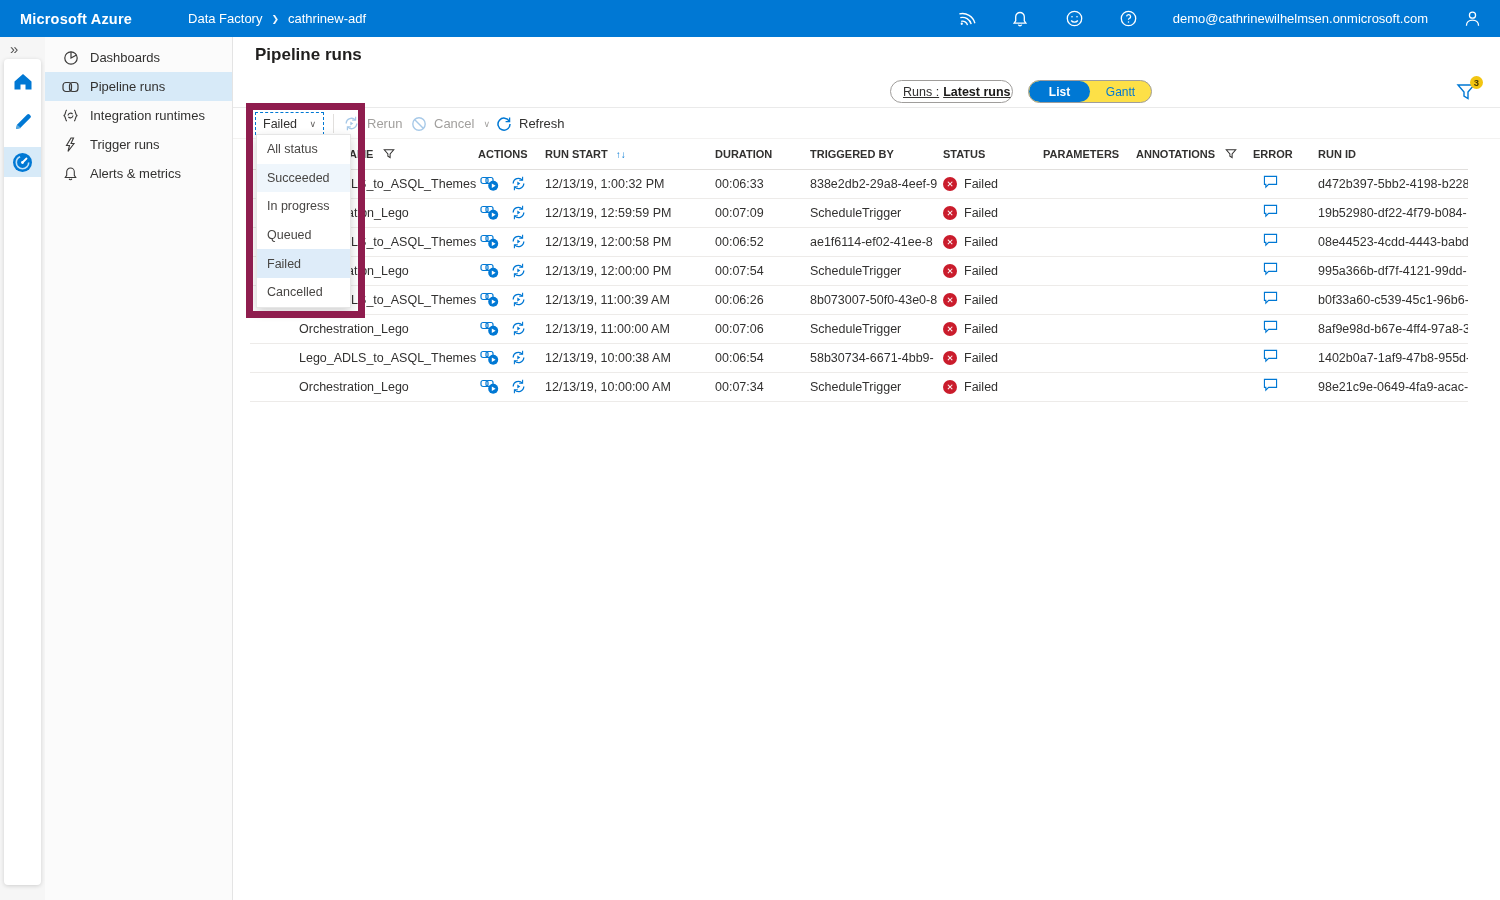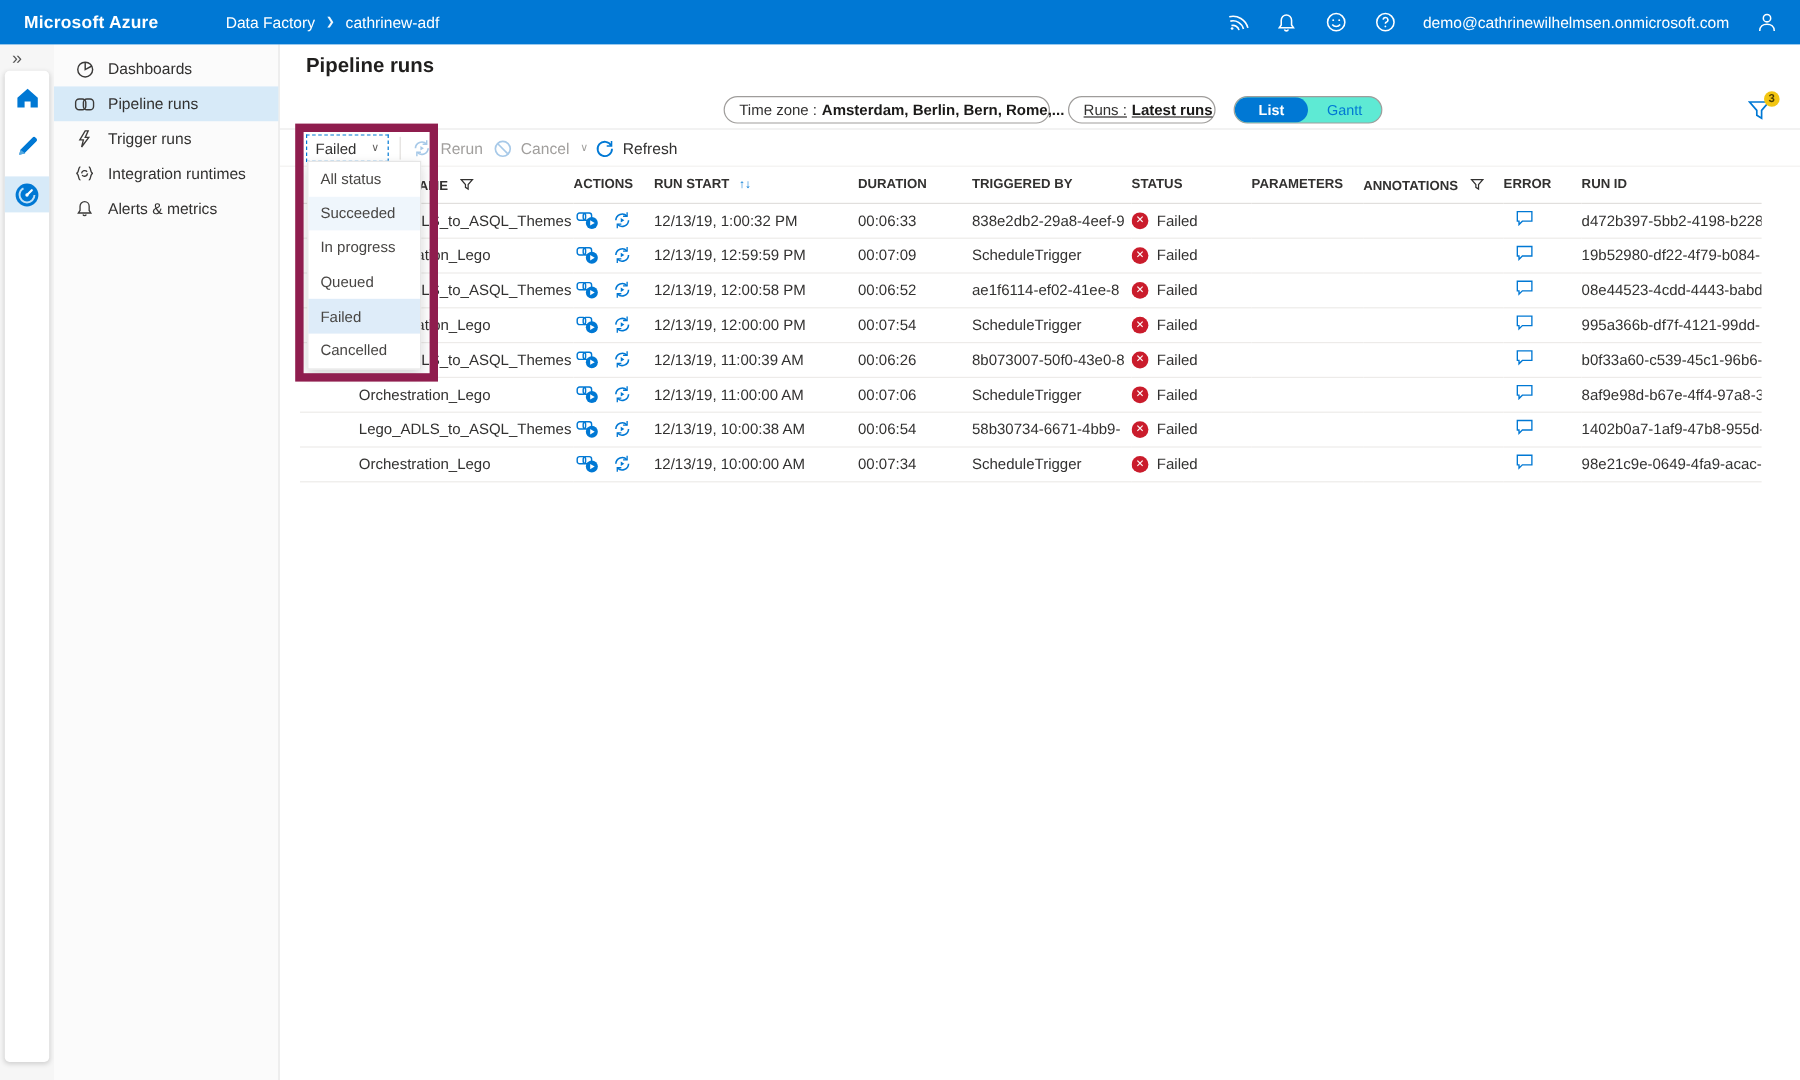--- a/index.html
+++ b/index.html
@@ -5,21 +5,21 @@
   * { margin:0; padding:0; box-sizing:border-box; }
   html,body { width:1500px; height:900px; overflow:hidden; background:#fff;
     font-family:"Liberation Sans","DejaVu Sans",sans-serif; color:#323130; }
 
   
   .topbar { position:absolute; left:0; top:0; width:1500px; height:37px;
     background:#0078d4; display:flex; align-items:center; color:#fff; z-index:50; }
   .brand { font-size:14.5px; font-weight:bold; margin-left:20px; letter-spacing:.2px; }
   .crumbs { display:flex; align-items:center; margin-left:56px; font-size:13px; gap:9px; }
   .crumb-sep { font-size:9px; opacity:.95; }
-  .topbar-right { margin-left:auto; display:flex; align-items:center; gap:22px; margin-right:18px; }
+  .topbar-right { margin-left:auto; display:flex; align-items:center; gap:35px; margin-right:18px; }
   .tb-icon { width:19px; height:19px; display:inline-flex; align-items:center; justify-content:center; cursor:pointer; }
   .account { font-size:13px; white-space:nowrap; }
 
   
   .rail { position:absolute; left:0; top:37px; width:45px; bottom:0; background:#f6f6f6; z-index:10; }
   .rail-expander { position:absolute; left:10px; top:3px; font-size:15px; color:#555; cursor:pointer; }
   .rail-card { position:absolute; left:4px; top:22px; width:37px; bottom:15px; background:#fff;
     border-radius:4px; box-shadow:0 1px 4px rgba(0,0,0,.16); }
   .rail-item { width:37px; height:34px; display:flex; align-items:center; justify-content:center; cursor:pointer; margin-top:6px; }
   .rail-item.selected { background:#d7eaf8; margin-top:8px; height:30px; }
@@ -38,21 +38,21 @@
 
   .pill { position:absolute; top:43px; height:23px; border:1px solid #9f9d9b; border-radius:12px;
     display:flex; align-items:center; font-size:12.5px; padding:0 12px; background:#fff; cursor:pointer;
     white-space:nowrap; color:#323130; }
   .pill b { font-weight:bold; color:#1b1a19; }
   .pill .lbl { margin-right:4px; }
   .gap-a { display:inline-block; width:68px; }
   .gap-b { display:inline-block; width:52px; }
 
   .toggle { position:absolute; left:795px; top:43px; width:124px; height:23px; border:1px solid #9f9d9b;
-    border-radius:12px; display:flex; overflow:hidden; background:#5eead4; }
+    border-radius:12px; display:flex; overflow:hidden; background:#fde047; }
   .toggle .seg { flex:1; display:flex; align-items:center; justify-content:center; font-size:12px; cursor:pointer; }
   .toggle .seg.active { background:#0078d4; color:#fff; border-radius:12px; font-weight:600; }
   .toggle .seg.inactive { color:#0078d4; }
 
   .top-funnel { position:absolute; left:1222px; top:44px; width:26px; height:26px; cursor:pointer; }
   .funnel-badge { position:absolute; right:-2px; top:-5px; width:13px; height:13px; border-radius:50%;
     background:#f2c511; color:#4a3b00; font-size:9.5px; font-weight:bold; display:flex; align-items:center; justify-content:center; }
 
   .divider { position:absolute; left:0; right:0; top:70px; border-top:1px solid #eaeaea; }
 
@@ -185,54 +185,50 @@
     <span class="mi-icon">
       <svg width="17" height="14" viewBox="0 0 17 14" fill="none" stroke="#3b3a39" stroke-width="1.2">
         <rect x="1" y="2.5" width="8.5" height="9" rx="3"></rect>
         <rect x="7.5" y="2.5" width="8.5" height="9" rx="3"></rect>
       </svg>
     </span>
     <span>Pipeline runs</span>
   </div>
   <div class="menu-item">
     <span class="mi-icon">
-      <svg width="15" height="16" viewBox="0 0 15 16" fill="none" stroke="#3b3a39" stroke-width="1.1">
-        <path d="M8 1 L3.5 8.5 h3 L5 14.5 L11 6.5 h-3 L10.5 1 z"></path>
-      </svg>
-    </span>
-    <span>Trigger runs</span>
-  </div>
-  <div class="menu-item">
-    <span class="mi-icon">
       <svg width="17" height="15" viewBox="0 0 17 15" fill="none" stroke="#3b3a39" stroke-width="1.1">
         <path d="M5 2 c-2.2 0 -0.8 5.5 -3.5 5.5 c2.7 0 1.3 5.5 3.5 5.5"></path>
         <path d="M12 2 c2.2 0 0.8 5.5 3.5 5.5 c-2.7 0 -1.3 5.5 -3.5 5.5"></path>
         <path d="M6 7.5 a2.6 2.6 0 0 1 4.6-1.4 M11 7.5 a2.6 2.6 0 0 1 -4.6 1.4"></path>
       </svg>
     </span>
     <span>Integration runtimes</span>
+  </div>
+  <div class="menu-item">
+    <span class="mi-icon">
+      <svg width="15" height="16" viewBox="0 0 15 16" fill="none" stroke="#3b3a39" stroke-width="1.1">
+        <path d="M8 1 L3.5 8.5 h3 L5 14.5 L11 6.5 h-3 L10.5 1 z"></path>
+      </svg>
+    </span>
+    <span>Trigger runs</span>
   </div>
   <div class="menu-item">
     <span class="mi-icon">
       <svg width="15" height="16" viewBox="0 0 15 16" fill="none" stroke="#3b3a39" stroke-width="1.1">
         <path d="M7.5 2 a3.8 3.8 0 0 1 3.8 3.8 v3.6 l1.4 2.1 h-10.4 l1.4 -2.1 V5.8 A3.8 3.8 0 0 1 7.5 2 z"></path>
         <path d="M6.1 12.8 a1.5 1.5 0 0 0 2.8 0"></path>
       </svg>
     </span>
     <span>Alerts &amp; metrics</span>
   </div>
 </nav>
 
 <div class="content">
   <div class="page-title">Pipeline runs</div>
 
-  <div class="pill" style="left:370px; width:272px;">
-    <span class="lbl">Time zone :</span>
-    <b>Amsterdam, Berlin, Bern, Rome,...</b>
-  </div>
   <div class="pill" style="left:657px; width:123px;text-decoration:underline;">
     <span class="lbl">Runs :</span>
     <b>Latest runs</b>
   </div>
 
   <div class="toggle">
     <div class="seg active">List</div>
     <div class="seg inactive">Gantt</div>
   </div>
 

